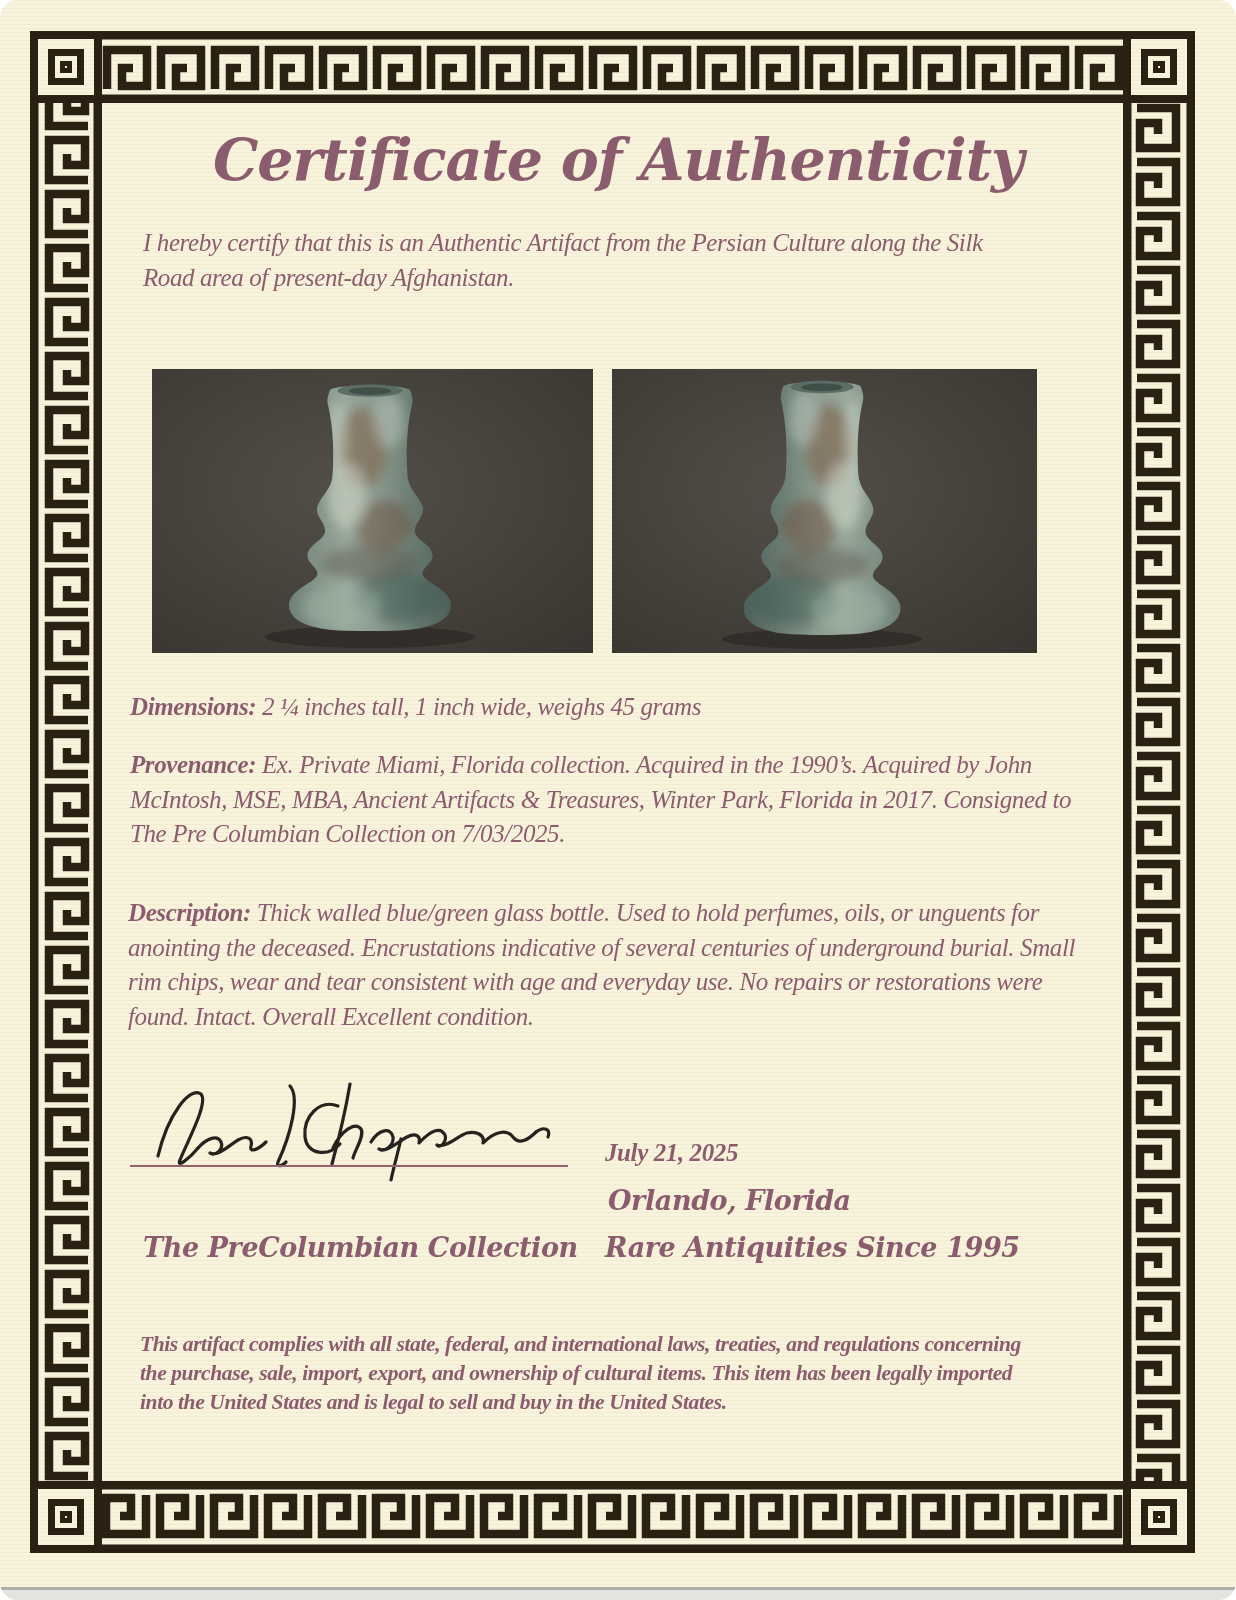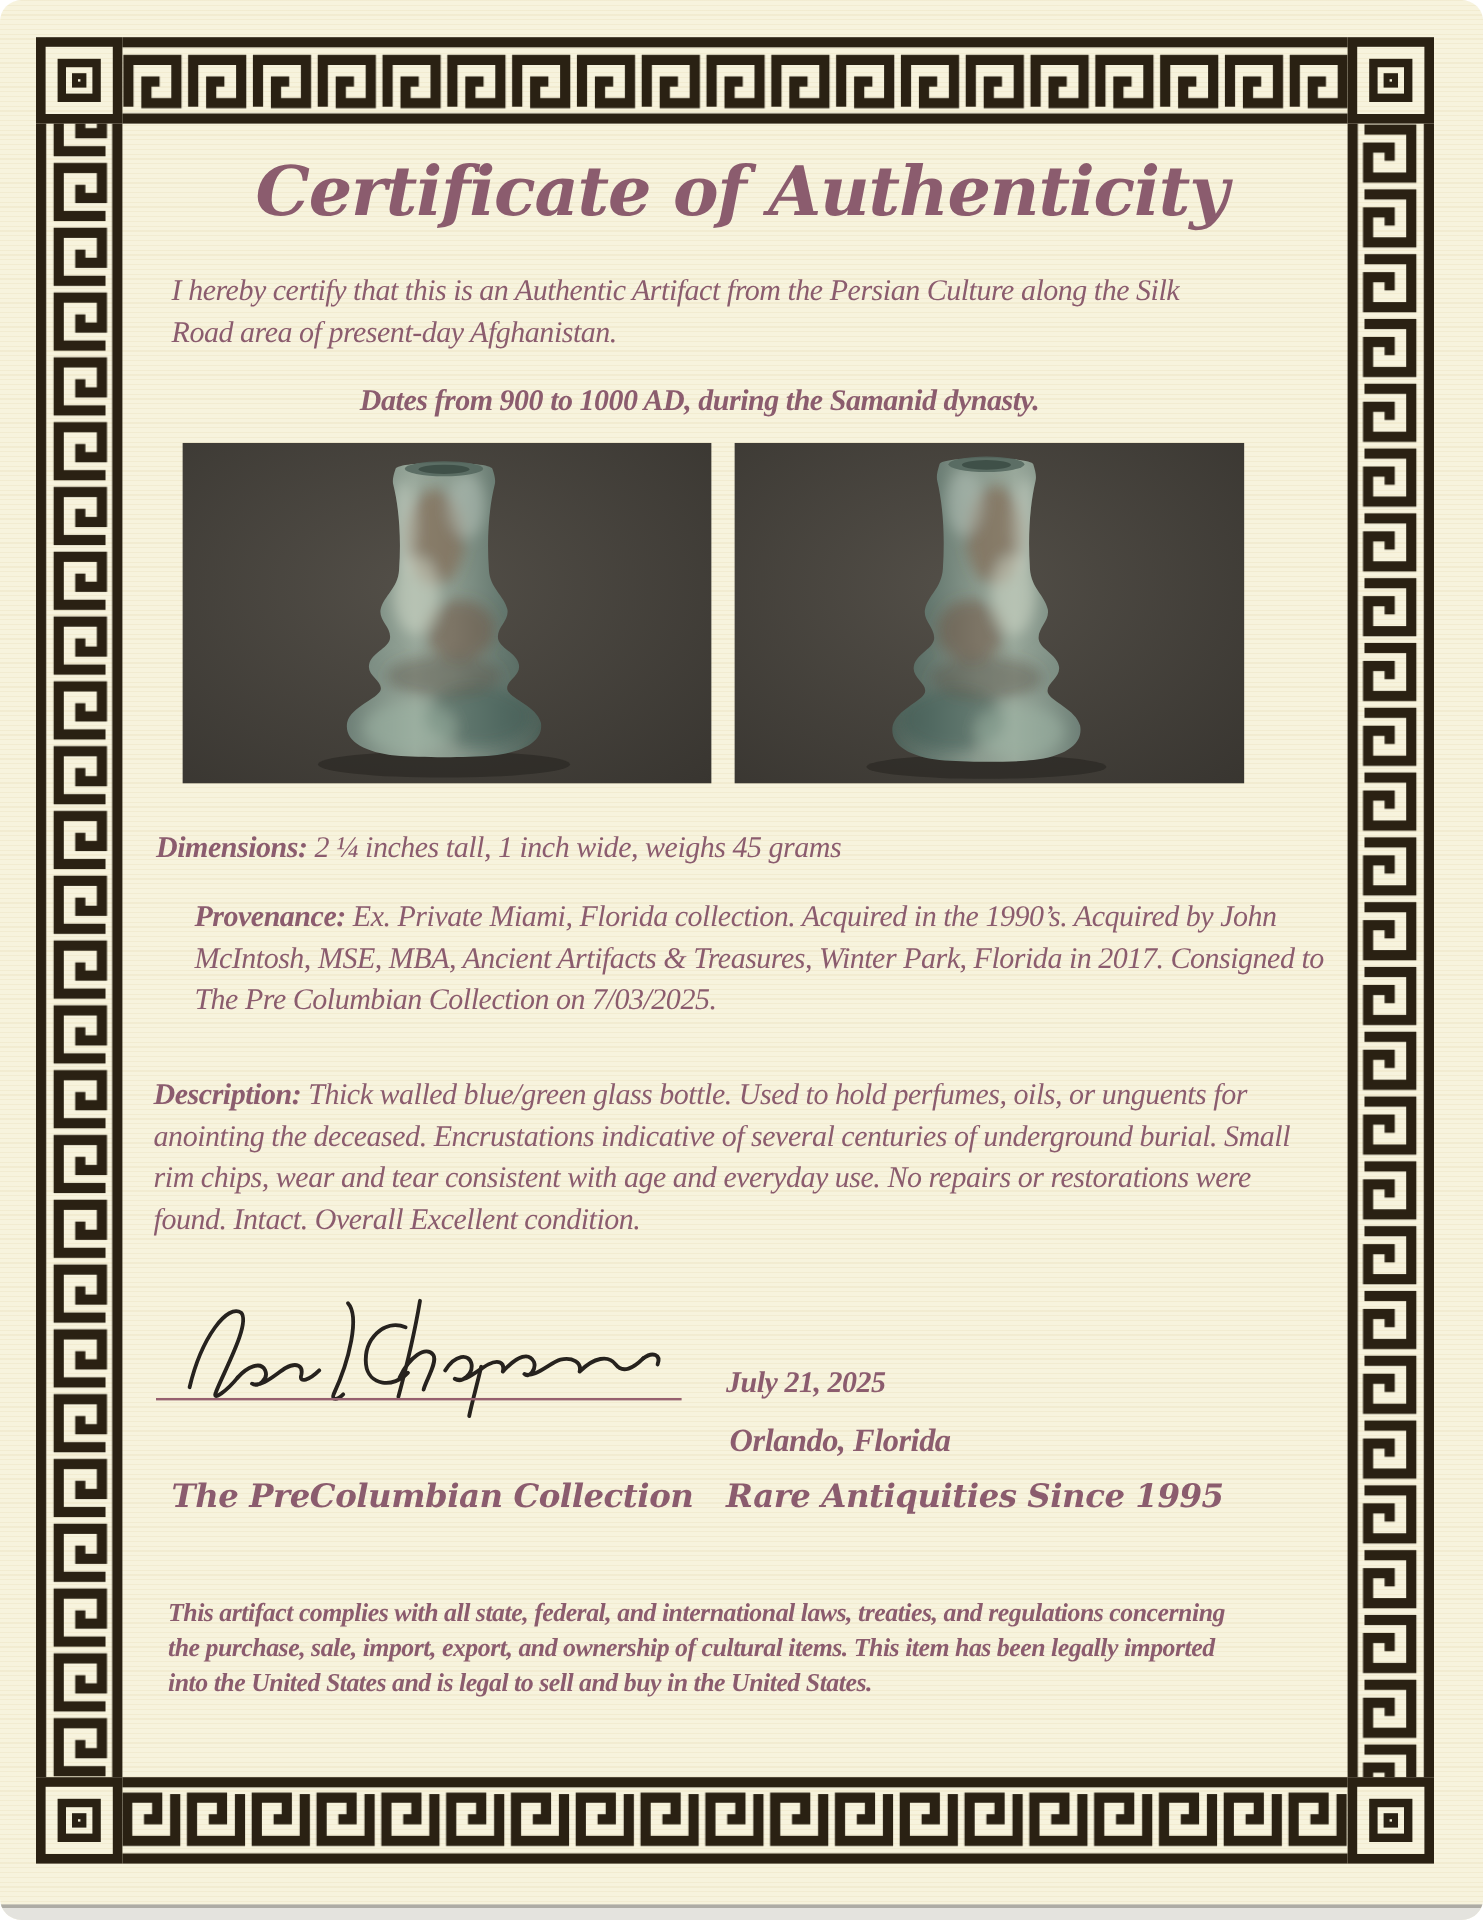--- a/index.html
+++ b/index.html
@@ -23,31 +23,31 @@
     letter-spacing:-1px;color:#8b5c6e;
   }
   .para{
     position:absolute;margin:0;
     font-style:italic;font-size:25px;line-height:1.38;
     letter-spacing:-0.4px;color:#8b5c6e;font-family:Liberation Serif, serif;
   }
   .intro{top:226px;left:143px;width:880px;}
   .dates{top:318px;left:153px;width:860px;text-align:center;font-weight:bold;}
   .dims{top:690px;left:130px;width:960px;}
-  .prov{top:748px;left:130px;width:950px;margin-left:32px;}
+  .prov{top:748px;left:130px;width:950px;}
   .desc{top:896px;left:128px;width:950px;}
   .lbl{font-weight:bold;}
   .photos{position:absolute;top:369px;left:152px;display:flex;gap:19px;}
   .photo{display:block;}
   .sig-svg{position:absolute;left:140px;top:1072px;}
   .sig-line{position:absolute;left:130px;top:1165px;width:438px;height:2px;background:#96606f;}
   .sig-date{top:1136px;left:605px;font-weight:bold;}
   .row-text{position:absolute;margin:0;font-style:italic;font-weight:bold;
     font-size:27px;letter-spacing:-0.4px;color:#8b5c6e;}
-  .r1l{top:1185px;left:143px;} .r1r{top:1185px;left:608px;font-family:Liberation Serif, serif;}
+  .r1l{top:1185px;left:143px;} .r1r{top:1185px;left:608px;}
   .r2l{top:1232px;left:143px;} .r2r{top:1232px;left:605px;}
   .legal{top:1330px;left:140px;width:905px;font-weight:bold;font-size:21.5px;line-height:1.36;}
   .scan-bottom{position:absolute;left:0;bottom:0;width:100%;height:13px;
     background:linear-gradient(180deg,#aeaca5 0 3px,#e4e3de 3px 100%);}
 </style>
 </head>
 <body>
 
 <div class="page">
 
@@ -119,21 +119,20 @@
         <ellipse cx="0" cy="10" rx="34" ry="6.5" fill="#55685f" opacity="0.9"></ellipse>
         <ellipse cx="0" cy="10.5" rx="22" ry="4" fill="#3c4c45" opacity="0.9"></ellipse>
       </g>
     </defs>
   </svg>
 
   <h1 class="title">Certificate of Authenticity</h1>
 
   <p class="para intro">I hereby certify that this is an Authentic Artifact from the Persian Culture along the Silk Road area of present-day Afghanistan.</p>
 
-  <p class="para dates">Dates from 900 to 1000 AD, during the Samanid dynasty.</p>
 
   <div class="photos">
     <svg class="photo" width="441" height="284" viewBox="0 0 441 284">
       <rect width="441" height="284" fill="url(#pbg)"></rect>
       <ellipse cx="218" cy="268" rx="105" ry="11" fill="#211f1c" opacity="0.5"></ellipse>
       <g transform="translate(218,12) scale(0.96)">
         <use href="#bottleG"></use>
       </g>
     </svg>
     <svg class="photo" width="425" height="284" viewBox="0 0 425 284">

